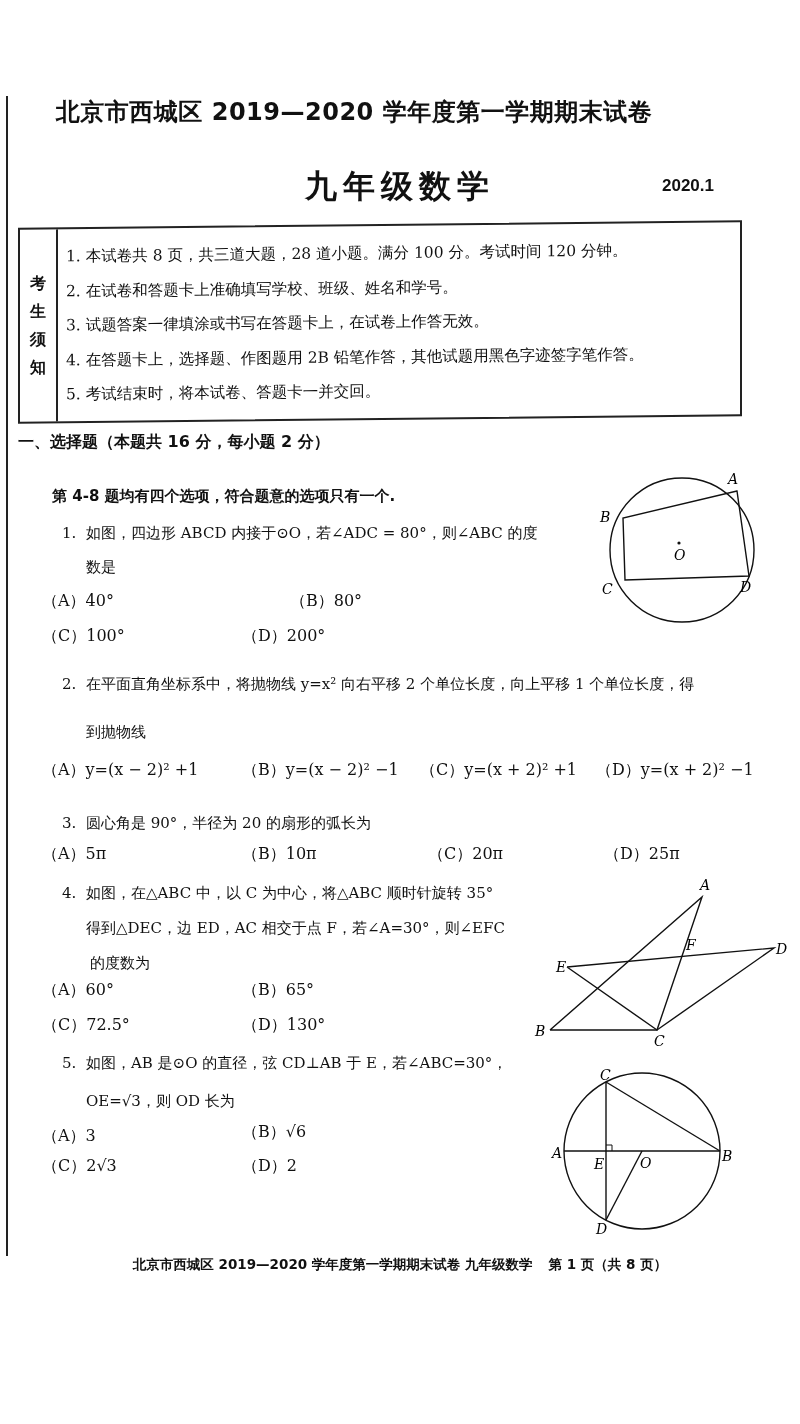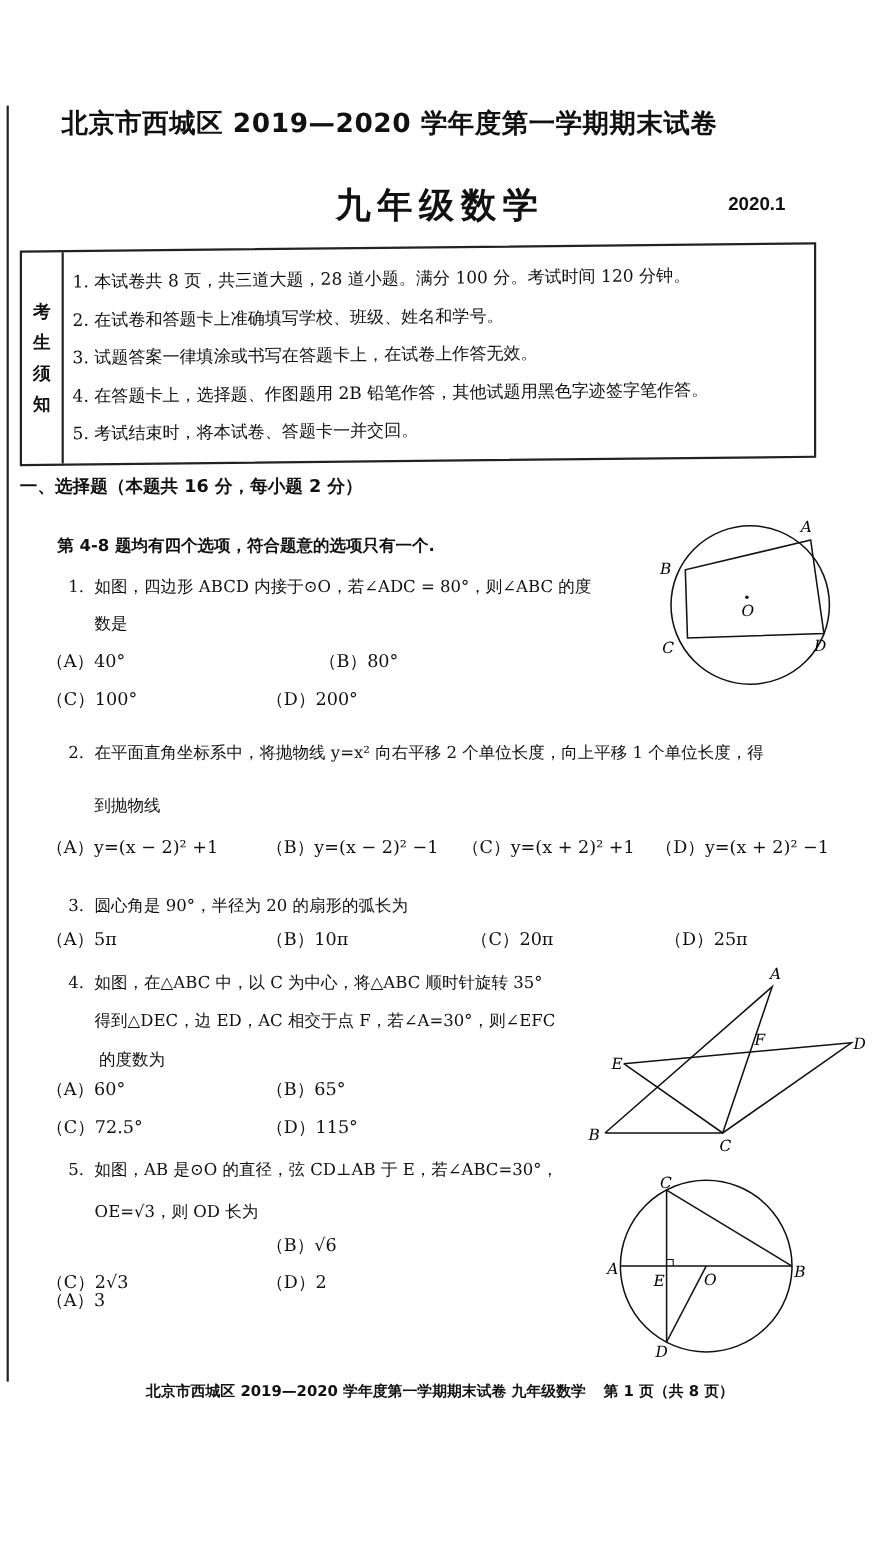--- a/index.html
+++ b/index.html
@@ -99,38 +99,38 @@
 <div class="opt" style="left:604px; top:844px;">（D）25π</div>
 
 <div class="q" style="left:18px; top:876px; width:540px; line-height:35px;">
   <span class="num">4.</span><span>如图，在△ABC 中，以 C 为中心，将△ABC 顺时针旋转 35°</span><br>
   <span style="padding-left:24px">得到△DEC，边 ED，AC 相交于点 F，若∠A=30°，则∠EFC</span><br>
   <span style="padding-left:28px">的度数为</span>
 </div>
 <div class="opt" style="left:42px; top:980px;">（A）60°</div>
 <div class="opt" style="left:242px; top:980px;">（B）65°</div>
 <div class="opt" style="left:42px; top:1015px;">（C）72.5°</div>
-<div class="opt" style="left:242px; top:1015px;">（D）115°</div>
+<div class="opt" style="left:242px; top:1015px;">（D）130°</div>
 
 <svg class="fig" style="left:530px; top:870px;" width="270" height="180">
   <polyline points="20,160 172,27 127,160 20,160" fill="none" stroke="#111" stroke-width="1.4"></polyline>
   <polyline points="37,97 127,160 244,78 37,97" fill="none" stroke="#111" stroke-width="1.4"></polyline>
   <text x="170" y="20">A</text>
   <text x="5" y="166">B</text>
   <text x="124" y="176">C</text>
   <text x="246" y="84">D</text>
   <text x="26" y="102">E</text>
   <text x="156" y="80">F</text>
 </svg>
 
 <div class="q" style="left:18px; top:1044px; width:540px; line-height:38px;">
   <span class="num">5.</span><span>如图，AB 是⊙O 的直径，弦 CD⊥AB 于 E，若∠ABC=30°，</span><br>
   <span style="padding-left:24px">OE=√3，则 OD 长为</span>
 </div>
-<div class="opt" style="left:42px; top:1172px;">（A）3</div>
+<div class="opt" style="left:42px; top:1126px;">（A）3</div>
 <div class="opt" style="left:242px; top:1122px;">（B）√6</div>
 <div class="opt" style="left:42px; top:1156px;">（C）2√3</div>
 <div class="opt" style="left:242px; top:1156px;">（D）2</div>
 
 <svg class="fig" style="left:550px; top:1066px;" width="220" height="170">
   <circle cx="92" cy="85" r="78" fill="none" stroke="#111" stroke-width="1.4"></circle>
   <line x1="14" y1="85" x2="170" y2="85" stroke="#111" stroke-width="1.4"></line>
   <line x1="56" y1="16" x2="56" y2="154" stroke="#111" stroke-width="1.4"></line>
   <line x1="56" y1="16" x2="170" y2="85" stroke="#111" stroke-width="1.4"></line>
   <line x1="92" y1="85" x2="56" y2="154" stroke="#111" stroke-width="1.4"></line>

